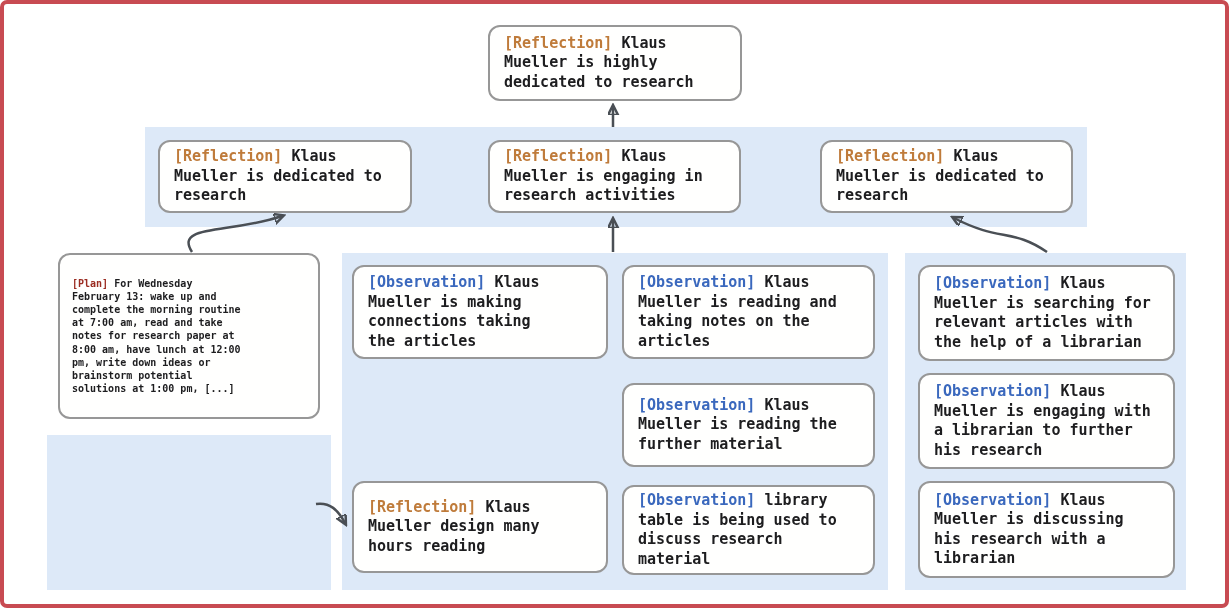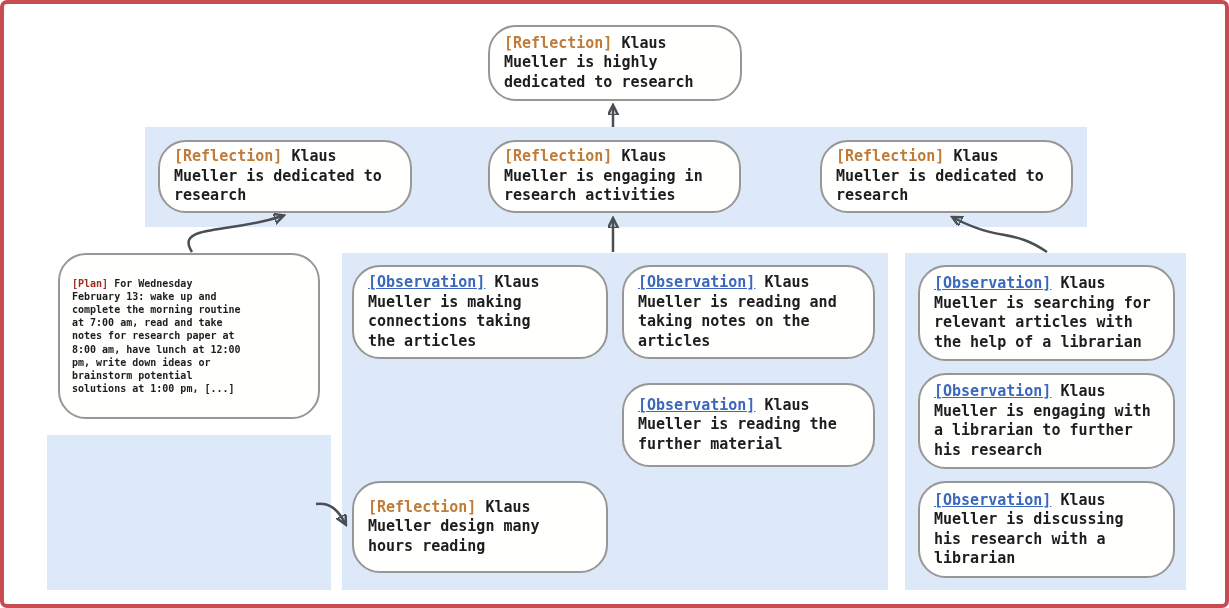--- a/index.html
+++ b/index.html
@@ -6,31 +6,31 @@
   body{font-family:"DejaVu Sans Mono","Liberation Mono",monospace;}
   .frame{
     position:relative;width:1221px;height:600px;margin:0;
     background:#ffffff;border:4px solid var(--frame-border,#c84b52);border-radius:7px;
     overflow:hidden;
   }
   .band{position:absolute;background:var(--band-bg,#dde9f8);}
   .node{
     position:absolute;box-sizing:border-box;
     background:#fffffe;border:2.5px solid var(--node-border,#979797);
-    border-radius:28px;display:flex;flex-direction:column;justify-content:center;
+    border-radius:12px;display:flex;flex-direction:column;justify-content:center;
     padding:6px 14px;overflow:hidden;
   }
   .node-text{
     white-space:pre-line;font-weight:bold;color:var(--text,#1d1d1f);
     font-size:15px;line-height:1.3;letter-spacing:0px;
   }
   .node.small .node-text{font-size:10px;line-height:1.32;}
   .tag{font-weight:bold;}
   .tag.reflection{color:var(--reflection-tag,#bf7b3a);}
-  .tag.observation{color:var(--observation-tag,#3a68bd);text-decoration:underline;}
+  .tag.observation{color:var(--observation-tag,#3a68bd);}
   .tag.plan{color:var(--plan-tag,#9b2c22);}
   svg.arrows{position:absolute;left:0;top:0;pointer-events:none;}
   svg.arrows path{stroke:var(--arrow,#4a4f55);stroke-width:2.5;fill:none;}
   .watermark{
     position:absolute;left:828px;top:533px;
     font-family:"DejaVu Sans","Liberation Sans",sans-serif;
     font-size:34px;font-weight:bold;color:#ffffff;letter-spacing:3px;
     -webkit-text-stroke:1.2px #9a9a9a;
     text-shadow:2px 2px 2px rgba(140,140,140,0.65);
     white-space:nowrap;
@@ -110,20 +110,25 @@
     <div class="node-text"><span class="tag observation">[Observation]</span><span> Klaus
 Mueller is reading and
 taking notes on the
 articles</span></div>
   </div>
   <div class="node" style="left:618px;top:379px;width:253px;height:84px;">
     <div class="node-text"><span class="tag observation">[Observation]</span><span> Klaus
 Mueller is reading the
 further material</span></div>
   </div>
+  <div class="node" style="left:618px;top:481px;width:253px;height:90px;">
+    <div class="node-text"><span class="tag observation">[Observation]</span><span> library
+table is being used to
+discuss research material</span></div>
+  </div>
 
   <div class="node" style="left:914px;top:261px;width:257px;height:96px;">
     <div class="node-text"><span class="tag observation">[Observation]</span><span> Klaus
 Mueller is searching for
 relevant articles with
 the help of a librarian</span></div>
   </div>
   <div class="node" style="left:914px;top:369px;width:257px;height:96px;">
     <div class="node-text"><span class="tag observation">[Observation]</span><span> Klaus
 Mueller is engaging with

